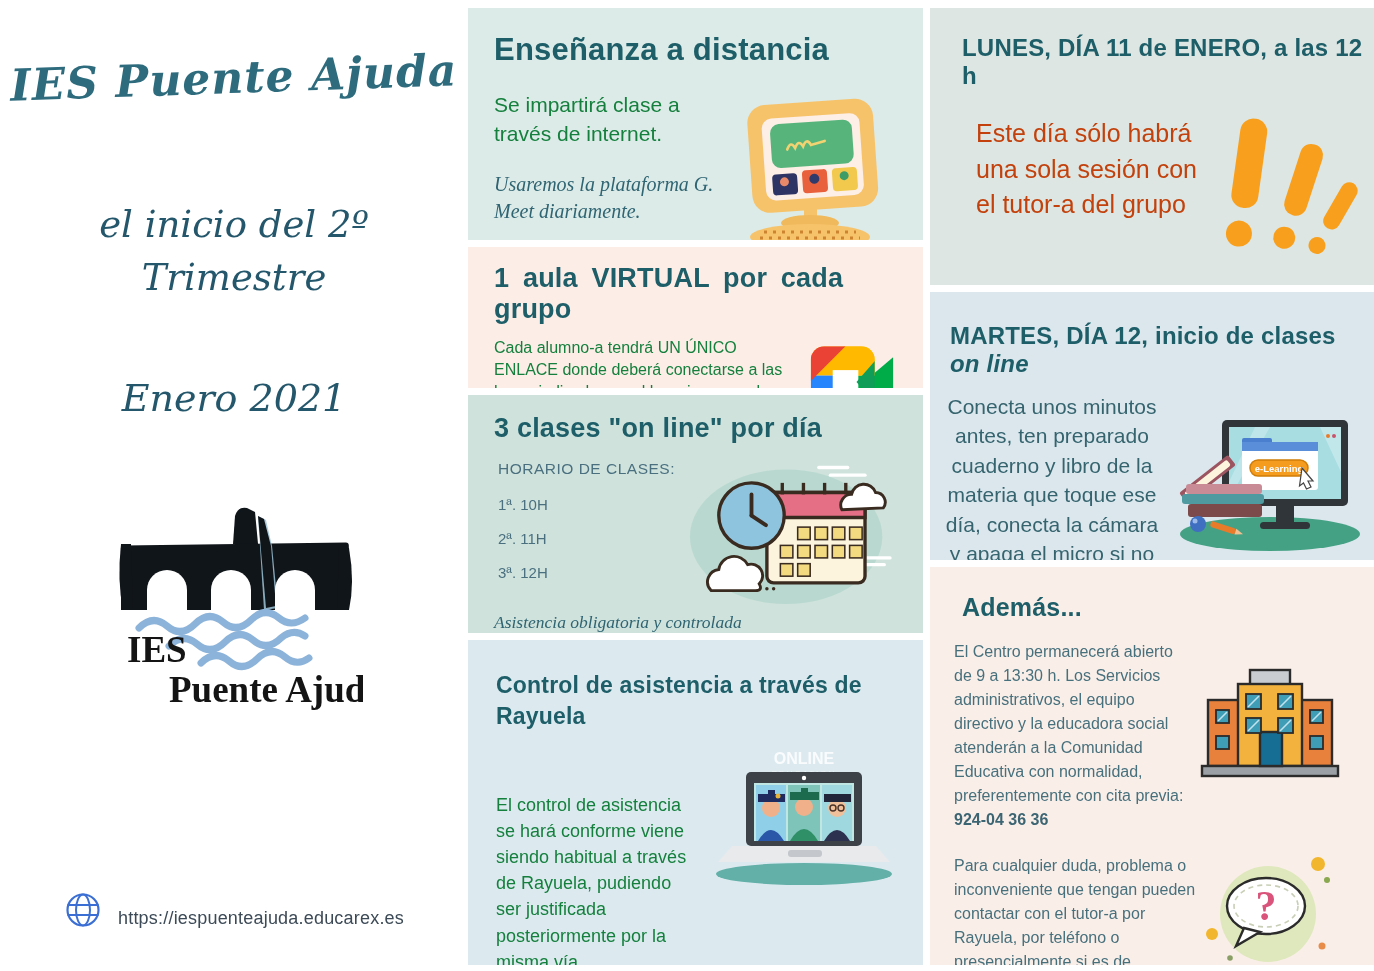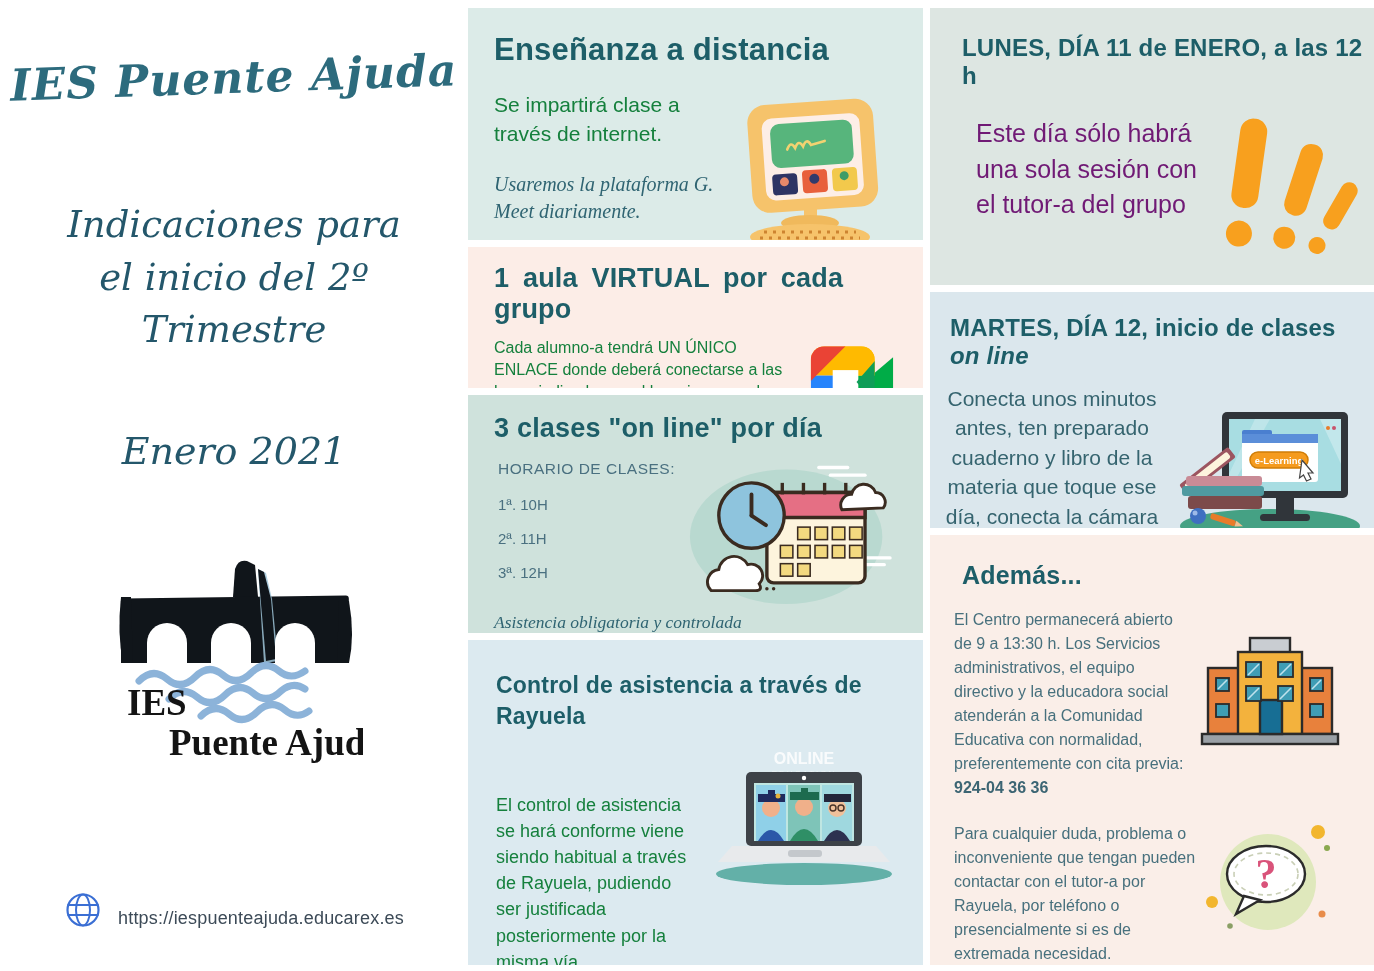--- a/index.html
+++ b/index.html
@@ -41,40 +41,39 @@
   .meet-col { margin-left:auto; display:flex; flex-direction:column; align-items:center; margin-top:2px; }
 
   .sched-head { font-size:15.5px; color:#4a7080; letter-spacing:.5px; margin-bottom:18px; }
   .sched-item { font-size:15px; color:#4a7080; margin-bottom:17px; }
   .classes-note { font-size:17.5px; margin-top:6px; }
   .attend-body { font-size:18px; line-height:1.45; max-width:252px; }
 
   
   .card-monday { background:#dde6e2; height:277px; padding:26px 10px 18px 18px; }
   .card-monday .card-title { font-size:24px; padding-left:14px; margin-bottom:26px; }
-  .mon-body { font-size:25px; line-height:1.42; color:#701a75; padding-left:28px; max-width:260px; }
-  .card-tuesday { background:#dbe7ed; height:236px; padding:22px 14px 14px 14px; }
+  .mon-body { font-size:25px; line-height:1.42; color:#c2410c; padding-left:28px; max-width:260px; }
+  .card-tuesday { background:#dbe7ed; height:268px; padding:30px 14px 14px 14px; }
   .card-tuesday .card-title { font-size:24px; padding-left:6px; margin-bottom:14px; }
   .tue-body { font-size:21px; line-height:1.4; color:#35646f; text-align:center; width:250px; }
   .card-also { background:#faeee8; flex:1; padding:26px 20px 16px 24px; }
   .card-also .card-title { font-size:25px; padding-left:8px; margin-bottom:18px; }
   .also-body { font-size:16px; line-height:1.5; color:#47707d; max-width:280px; }
   .also-phone { font-weight:bold; color:#3c6573; }
 
   .illo { flex-shrink:0; }
 </style>
 </head>
 <body>
 
 <div class="page">
 
   <div class="col-left">
     <div class="brand">IES Puente Ajuda</div>
     <div class="left-title">
-      <div>Indicaciones para</div>
       <div>el inicio del 2º</div>
       <div>Trimestre</div>
     </div>
     <div class="left-date">Enero 2021</div>
 
     <div class="logo-wrap">
       <svg width="258" height="212" viewBox="0 0 258 212">
 
         <g>
           <path d="M128 44 L130 16 Q133 6 142 8 L150 12 L153 44 Z" fill="#10151a"></path>

